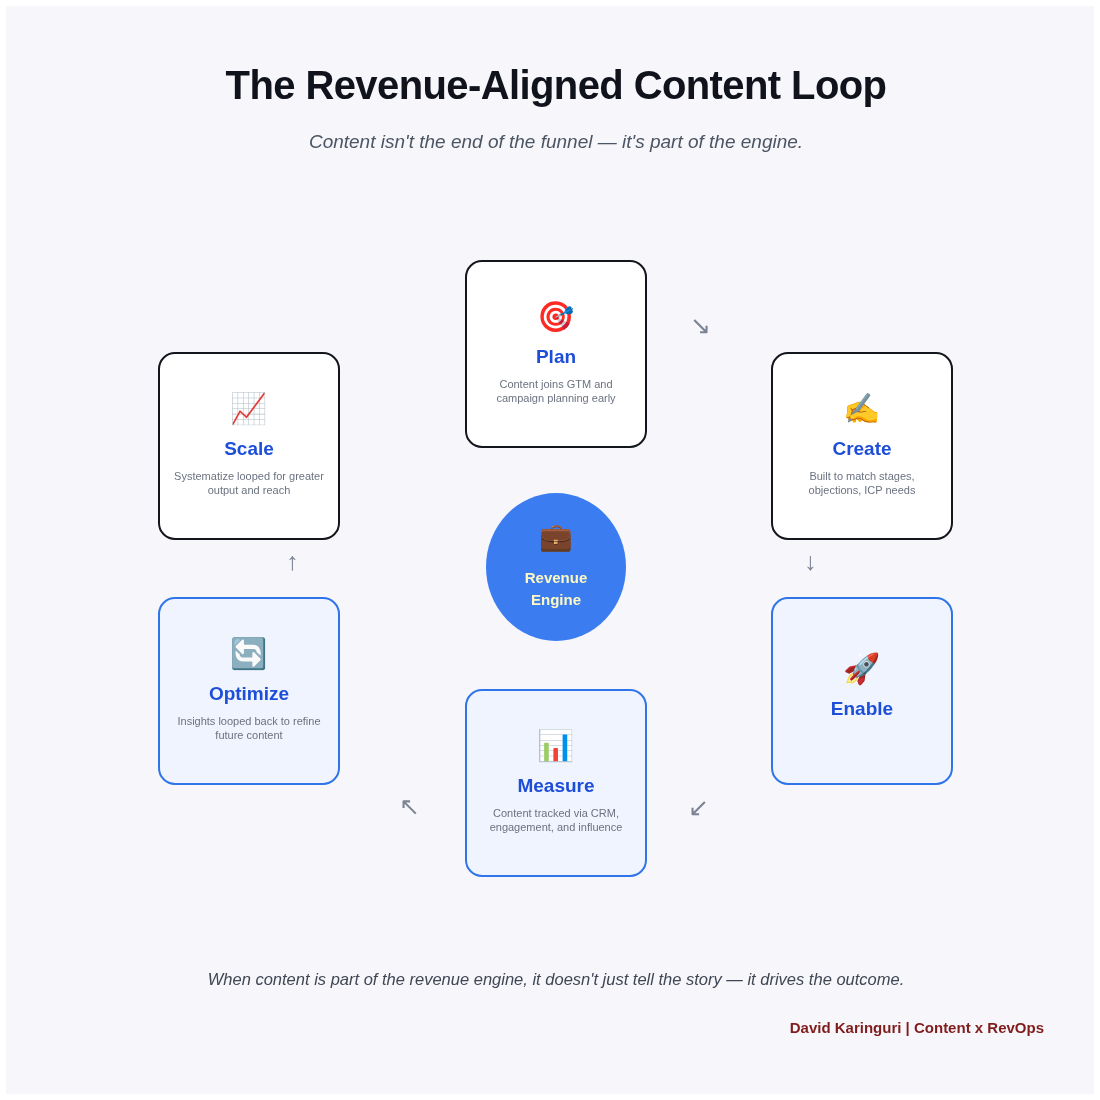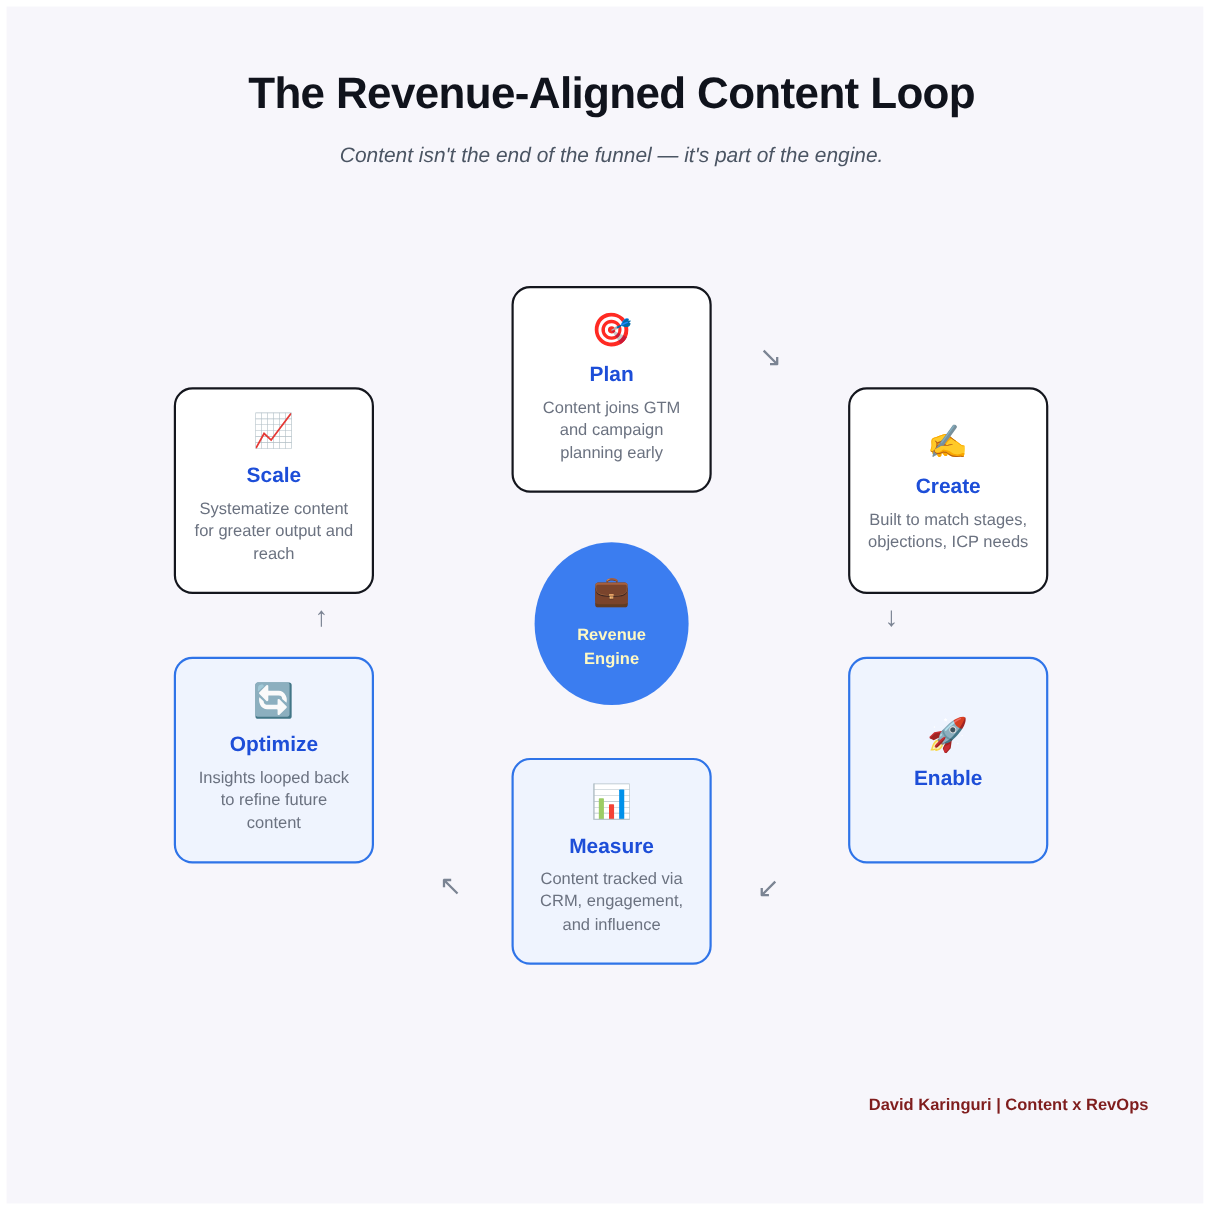--- a/index.html
+++ b/index.html
@@ -86,21 +86,21 @@
     display: block;
   }
   .node-title {
     font-size: 19px;
     font-weight: bold;
     color: #1d4ed8;
     margin-bottom: 9px;
     line-height: 1.15;
   }
   .node-desc {
-    font-size: 15px;
+    font-size: 11px;
     color: #6b7280;
     line-height: 1.35;
     max-width: 150px;
   }
 
   
   #node-plan     { left: 459px; top: 254px;  width: 182px; height: 188px; }
   #node-create   { left: 765px; top: 346px;  width: 182px; height: 188px; }
   #node-enable   { left: 765px; top: 591px;  width: 182px; height: 188px; }
   #node-measure  { left: 459px; top: 683px;  width: 182px; height: 188px; }
@@ -213,33 +213,34 @@
 
     <div class="node blue" id="node-optimize">
       <span class="node-icon">🔄</span>
       <div class="node-title">Optimize</div>
       <div class="node-desc">Insights looped back to refine future content</div>
     </div>
 
     <div class="node dark" id="node-scale">
       <span class="node-icon">📈</span>
       <div class="node-title">Scale</div>
-      <div class="node-desc">Systematize content for greater output and reach</div>
+      <div class="node-desc">Systematize looped for greater output and reach</div>
     </div>
 
     <div id="hub">
       <span id="hub-icon">💼</span>
       <div id="hub-label">Revenue Engine</div>
     </div>
 
     <div class="arrow" id="arrow-plan-create">↘</div>
     <div class="arrow" id="arrow-create-enable">↓</div>
     <div class="arrow" id="arrow-enable-measure">↙</div>
     <div class="arrow" id="arrow-measure-optimize">↖</div>
     <div class="arrow" id="arrow-optimize-scale">↑</div>
 
   </div>
 
   <div id="footer">
+    <p id="closing">When content is part of the revenue engine, it doesn't just tell the story — it drives the outcome.</p>
     <p id="attribution">David Karinguri | Content x RevOps</p>
   </div>
 
 </div>
 
 </body></html>

